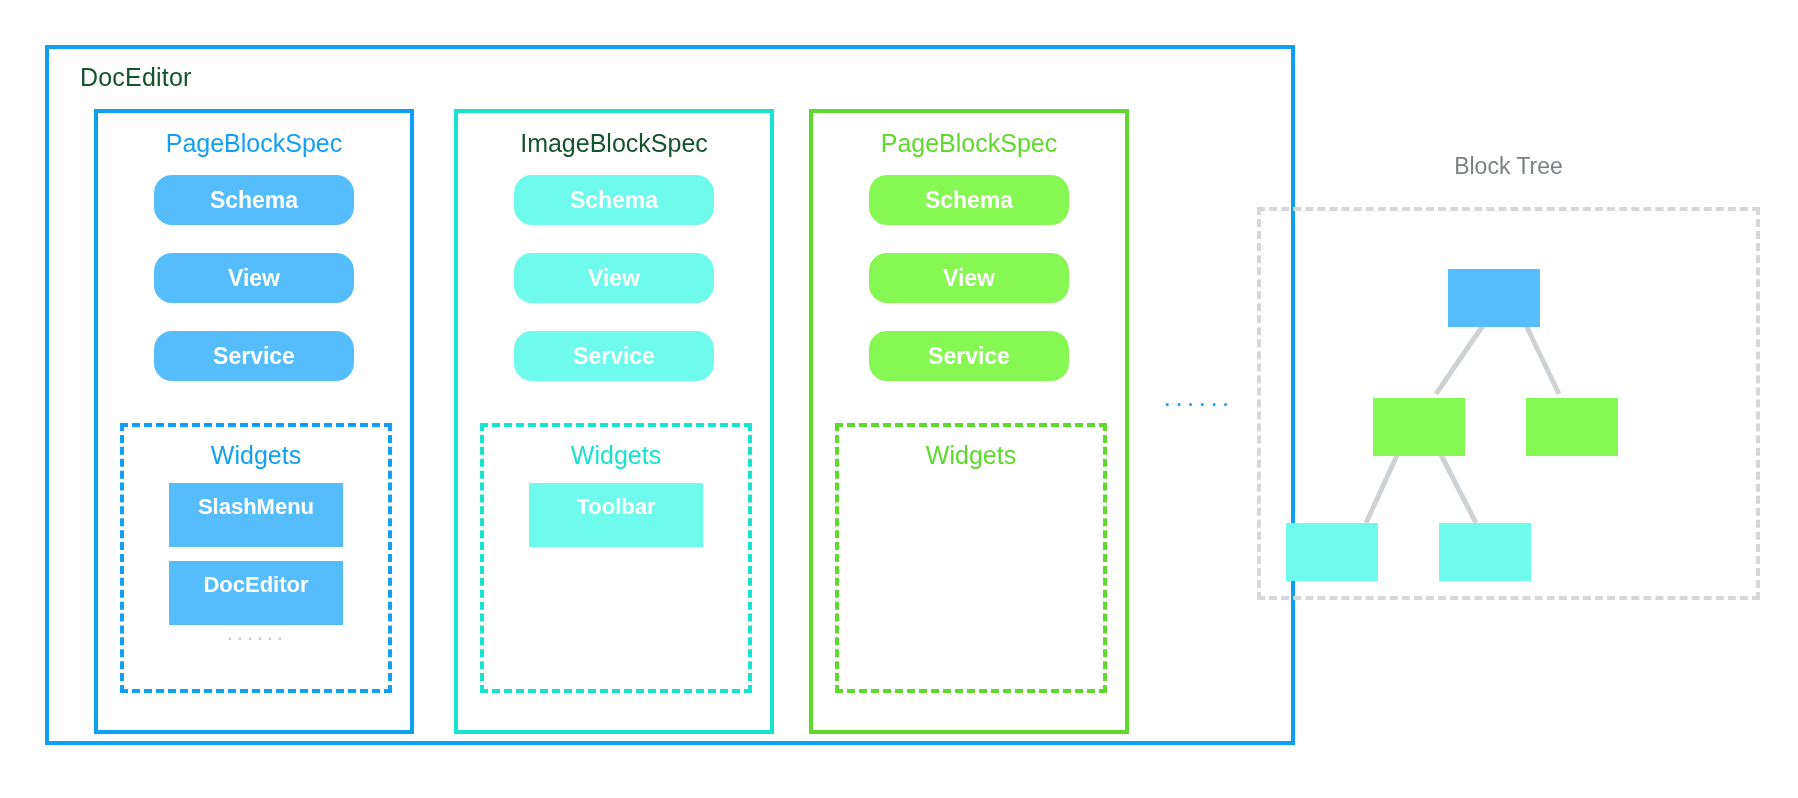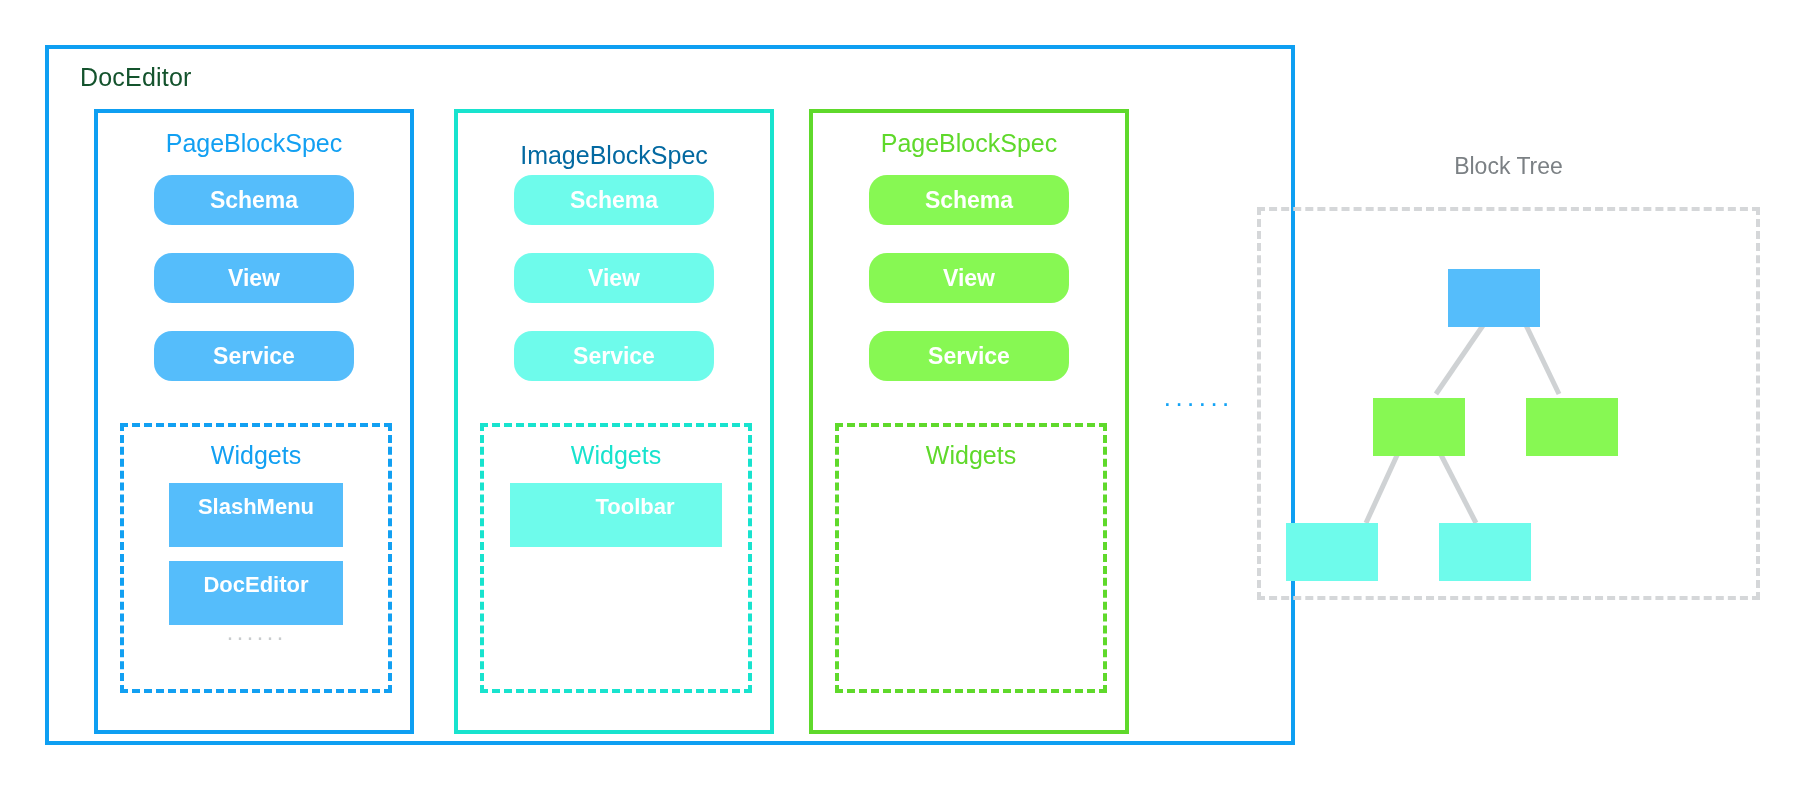--- a/index.html
+++ b/index.html
@@ -57,21 +57,21 @@
   .spec-title {
     position: absolute;
     top: 16px;
     left: 0;
     width: 100%;
     text-align: center;
     font-size: 25px;
     white-space: nowrap;
   }
   .col-0 .spec-title { color: #12a0f2; }
-  .col-1 .spec-title { color: #0369a1; margin-top: 12px; }
+  .col-1 .spec-title { color: #14532d; }
   .col-2 .spec-title { color: #5fd92b; }
 
   
   .chip {
     position: absolute;
     left: 50%;
     transform: translateX(-50%);
     width: 200px;
     height: 50px;
     line-height: 50px;
@@ -124,21 +124,21 @@
     width: 174px;
     height: 64px;
     line-height: 48px;
     text-align: center;
     color: #ffffff;
     font-size: 22px;
     font-weight: bold;
     white-space: nowrap;
   }
   .col-0 .wchip { background: #55bdfb; }
-  .col-1 .wchip { background: #6efbeb; padding-left: 38px; }
+  .col-1 .wchip { background: #6efbeb; }
 
   .wchip.wslot-0 { top: 56px; }
   .wchip.wslot-1 { top: 134px; }
 
   .widgets-ellipsis {
     position: absolute;
     left: 0;
     width: 100%;
     top: 196px;
     text-align: center;

